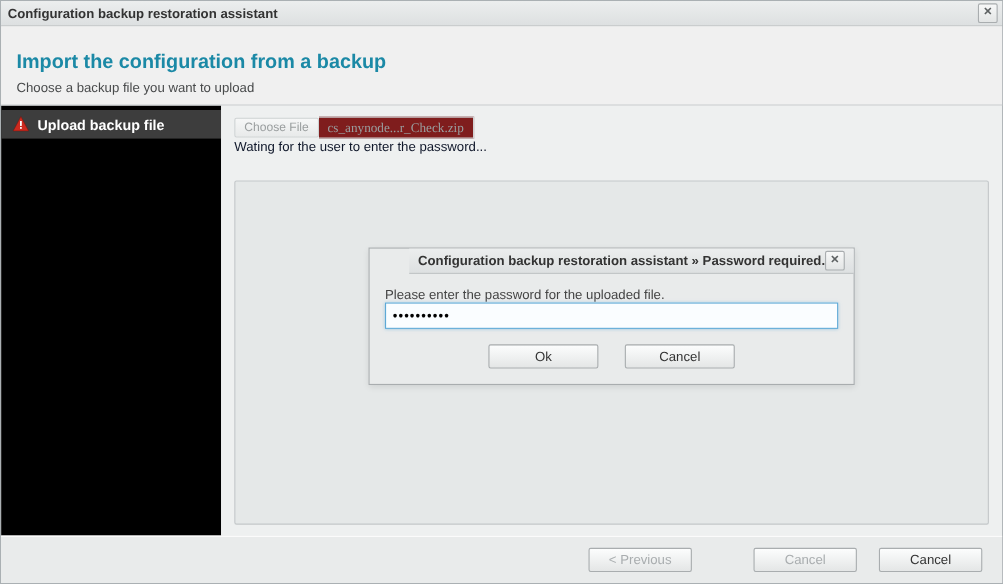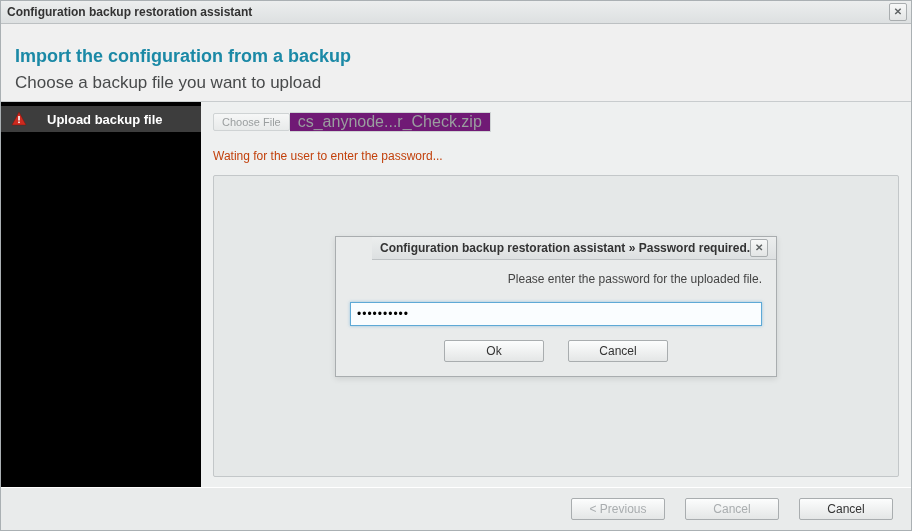--- a/index.html
+++ b/index.html
@@ -56,39 +56,39 @@
     border-bottom: 1px solid #c8ccce;
   }
   .header-title {
     color: #1b89a6;
     font-size: 18px;
     font-weight: bold;
     margin-bottom: 6px;
   }
   .header-sub {
     color: #484a4b;
-    font-size: 17px;
+    font-size: 12px;
   }
   
   .body-row {
     flex: 1;
     display: flex;
     overflow: hidden;
   }
   .sidebar {
     width: 200px;
     background: #000000;
     color: #fff;
     padding-top: 4px;
     flex-shrink: 0;
   }
   .step {
     display: flex;
     align-items: center;
-    gap: 20px;
+    gap: 7px;
     padding: 5px 10px;
     font-size: 13px;
     font-weight: bold;
     background: #3d3d3d;
     color: #ffffff;
   }
   .step-icon {
     width: 16px;
     height: 16px;
     flex-shrink: 0;
@@ -99,47 +99,48 @@
     position: relative;
     padding: 10px 12px 10px 12px;
     box-sizing: border-box;
     display: flex;
     flex-direction: column;
   }
   .file-row {
     display: flex;
     align-items: center;
     gap: 0;
-    margin-bottom: 17px;
+    margin-bottom: 0;
   }
   .choose-btn {
     height: 18px;
     padding: 0 8px;
     font-size: 11px;
     color: #9a9e9f;
     background: linear-gradient(to bottom, #f6f7f7, #e8eaea);
     border: 1px solid #cfd3d4;
     border-radius: 2px;
     cursor: default;
   }
   .file-name {
     height: 18px;
     line-height: 18px;
     padding: 0 8px;
-    font-size: 16px;
+    font-size: 12px;
     color: #9a9e9f;
     border: 1px solid #cfd3d4;
     border-left: none;
-    background: #701a75;
+    background: #7f1d1d;
     display: inline-block;
+    font-family: Liberation Serif, serif;
   }
   .status-text {
-    color: #c2410c;
-    font-size: 12px;
-    margin-bottom: 12px;
+    color: #0f172a;
+    font-size: 12px;
+    margin-bottom: 24px;
   }
   .content-panel {
     flex: 1;
     border: 1px solid #c3c7c9;
     background: #e5e8e8;
     position: relative;
     border-radius: 2px;
   }
   
   .footer {
@@ -158,20 +159,21 @@
     font-size: 12px;
     border: 1px solid #a9adaf;
     border-radius: 2px;
     background: linear-gradient(to bottom, #fcfdfd, #e4e6e6);
     color: #333;
     cursor: pointer;
   }
   .btn[disabled] {
     color: #a9adaf;
     cursor: default;
+    margin-left: 36px;
   }
 
   
   .modal {
     position: absolute;
     left: 50%;
     top: 60px;
     transform: translateX(-50%);
     width: 440px;
     border: 1px solid #a9adaf;
@@ -189,22 +191,21 @@
     font-weight: bold;
     color: #333;
     margin-left: 36px;
   }
   .modal-body {
     padding: 12px 14px 14px 14px;
   }
   .modal-msg {
     font-size: 12px;
     color: #444;
-    margin-bottom: 16px;
-    text-align: right;
+    margin-bottom: 0;
   }
   .pw-input {
     width: 100%;
     box-sizing: border-box;
     height: 24px;
     padding: 2px 6px;
     font-size: 12px;
     letter-spacing: 1px;
     border: 1px solid #5ea9d6;
     background: #fafdff;

